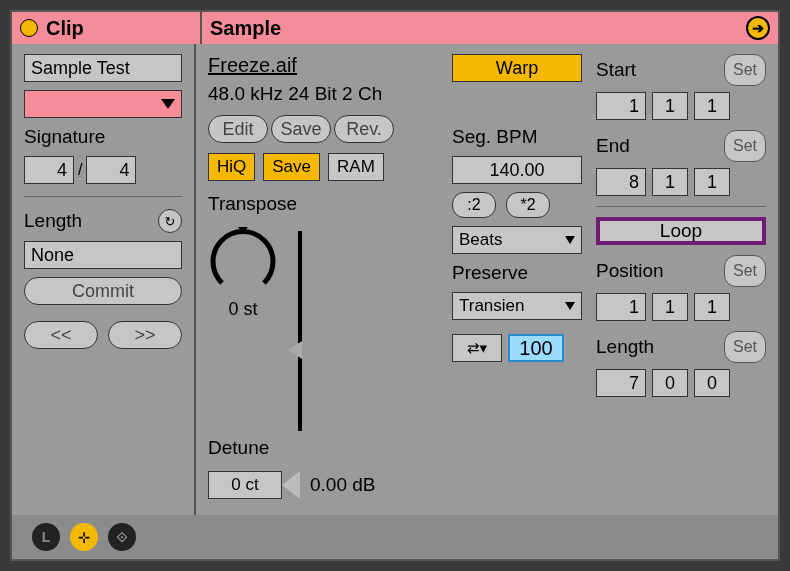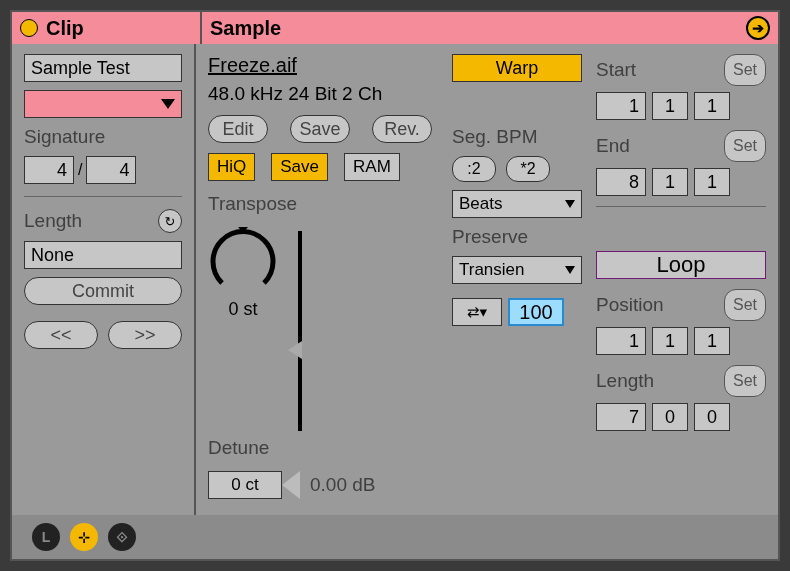--- a/index.html
+++ b/index.html
@@ -9,43 +9,43 @@
   .clip-header { background: #f58c9a; width: 190px; display: flex; align-items: center; padding-left: 8px; gap: 8px; border-right: 2px solid #555; font-size: 20px; font-weight: bold; }
   .dot-yellow { width: 18px; height: 18px; border-radius: 50%; background: #f5b800; border: 1px solid #000; }
   .sample-header { background: #f58c9a; flex: 1; display: flex; align-items: center; justify-content: space-between; padding: 0 8px; font-size: 20px; font-weight: bold; }
   .circle-arrow { width: 24px; height: 24px; border-radius: 50%; background: #f5b800; border: 2px solid #000; display: flex; align-items: center; justify-content: center; font-size: 14px; font-weight: bold; }
   .body-row { display: flex; flex: 1; }
   .clip-panel { width: 190px; background: #9a9a9a; padding: 10px 12px; border-right: 2px solid #555; display: flex; flex-direction: column; gap: 8px; }
   .sample-panel { flex: 1; background: #9a9a9a; padding: 10px 12px; display: flex; gap: 14px; }
   .txt-field { background: #c6c6c6; border: 1px solid #333; font-size: 18px; padding: 2px 6px; height: 28px; display: flex; align-items: center; }
   .dropdown-pink { background: #f58c9a; border: 1px solid #333; height: 28px; display: flex; align-items: center; justify-content: flex-end; padding: 0 6px; }
   .triangle-down { width: 0; height: 0; border-left: 7px solid transparent; border-right: 7px solid transparent; border-top: 10px solid #000; }
-  .label { font-size: 19px; color: #404040; }
+  .label { font-size: 19px; color: #000000; }
   .num-field { background: #c6c6c6; border: 1px solid #333; text-align: center; font-size: 18px; height: 28px; display: flex; align-items: center; justify-content: flex-end; padding: 0 6px; }
   .sig-row { display: flex; align-items: center; gap: 4px; }
   .sig-row .num-field { width: 50px; }
   hr.sep { border: none; border-top: 1px solid #666; margin: 4px 0; }
   .groove-row { display: flex; align-items: center; justify-content: space-between; }
   .refresh-icon { width: 24px; height: 24px; border-radius: 50%; background: #c6c6c6; border: 1px solid #333; display:flex; align-items:center; justify-content:center; font-size:13px; }
   .pill-btn { background: #c6c6c6; border: 1px solid #333; border-radius: 14px; height: 28px; display: flex; align-items: center; justify-content: center; font-size: 18px; color:#444; }
   .pill-small { width: 60px; }
   .nav-row { display: flex; gap: 10px; }
   .nav-row .pill-btn { flex: 1; }
   .footer { height: 44px; background: #8b8b8b; display: flex; align-items: center; padding-left: 20px; gap: 10px; }
   .ft-btn { width: 28px; height: 28px; border-radius: 50%; background: #222; display:flex; align-items:center; justify-content:center; color:#888; font-size:14px; font-weight:bold; }
   .ft-btn.active { background: #f5b800; color:#000; }
 
   .col1 { width: 230px; display:flex; flex-direction:column; gap:6px; }
   .col2 { width: 130px; display:flex; flex-direction:column; gap:8px; }
   .col3 { width: 170px; display:flex; flex-direction:column; gap:6px; }
 
   .file-name { font-size: 20px; text-decoration: underline; }
   .file-info { font-size: 19px; margin-bottom: 4px; }
-  .btn-row { display:flex; gap:22px; }
-  .btn-row-2 { display:flex; gap:16px;text-align:center; }
+  .btn-row { display:flex; gap:3px; }
+  .btn-row-2 { display:flex; gap:8px;text-align:center; }
   .btn-yellow { background:#f5b800; border:1px solid #333; font-size:17px; padding:2px 8px; height:28px; display:flex; align-items:center; justify-content:center; }
   .btn-gray { background:#c6c6c6; border:1px solid #333; font-size:17px; padding:2px 8px; height:28px; display:flex; align-items:center; justify-content:center; }
   .transpose-area { display:flex; gap:20px; margin-top:6px; align-items:flex-start; position:relative; }
   .knob-wrap { display:flex; flex-direction:column; align-items:center; }
   .knob { width:70px; height:70px; position:relative; }
   .knob svg { width:70px; height:70px; }
   .knob-val { font-size:18px; margin-top:2px; }
   .slider-track { width:4px; height:200px; background:#000; position:relative; margin-top:4px; }
   .slider-thumb { position:absolute; left:-10px; top:110px; width:0; height:0; border-top:9px solid transparent; border-bottom:9px solid transparent; border-right:14px solid #aaa; }
   .detune-row { display:flex; align-items:center; gap:10px; margin-top:6px; }
@@ -59,21 +59,21 @@
   .dropdown-gray { background:#c6c6c6; border:1px solid #333; height:28px; display:flex; align-items:center; justify-content:space-between; padding:0 6px; font-size:17px; }
   .loop-row { display:flex; gap:6px; }
   .loop-toggle { background:#c6c6c6; border:1px solid #333; height:28px; width:50px; display:flex; align-items:center; justify-content:center; font-size:15px; }
   .loop-val { background:#9cdcff; border:2px solid #2a8bd0; height:28px; width:56px; display:flex; align-items:center; justify-content:center; font-size:20px; }
 
   .se-row { display:flex; align-items:center; justify-content:space-between; }
   .se-set { background:#c6c6c6; border:1px solid #555; border-radius:12px; height:32px; padding:0 8px; display:flex; align-items:center; font-size:16px; color:#555; }
   .triple { display:flex; gap:6px; }
   .triple .num-field { width:50px; justify-content:flex-end; }
   .triple .num-field.small { width:36px; justify-content:center; }
-  .loop-btn { background:#c6c6c6; border:1px solid #701a75; height:28px; display:flex; align-items:center; justify-content:center; font-size:22px; width:100%;margin-top:34px; }
+  .loop-btn { background:#c6c6c6; border:4px solid #701a75; height:28px; display:flex; align-items:center; justify-content:center; font-size:19px; width:100%; }
 </style>
 </head>
 <body>
 
 <div class="window">
   <div class="header-row">
     <div class="clip-header">
       <div class="dot-yellow"></div>
       <span>Clip</span>
     </div>
@@ -144,20 +144,21 @@
             <div class="detune-tri"></div>
           </div>
           <div class="label">0.00 dB</div>
         </div>
       </div>
 
       <div class="col2">
         <div class="warp-btn">Warp</div>
         <div style="height:28px;"></div>
         <div class="label">Seg. BPM</div>
+        <div class="num-field" style="width:100%; justify-content:center;">140.00</div>
         <div class="half-dbl-row">
           <div class="pill-hd">:2</div>
           <div class="pill-hd">*2</div>
         </div>
         <div class="dropdown-gray">
           <span>Beats</span>
           <div class="triangle-down" style="border-left-width:5px;border-right-width:5px;border-top-width:8px;"></div>
         </div>
         <div class="label">Preserve</div>
         <div class="dropdown-gray">

